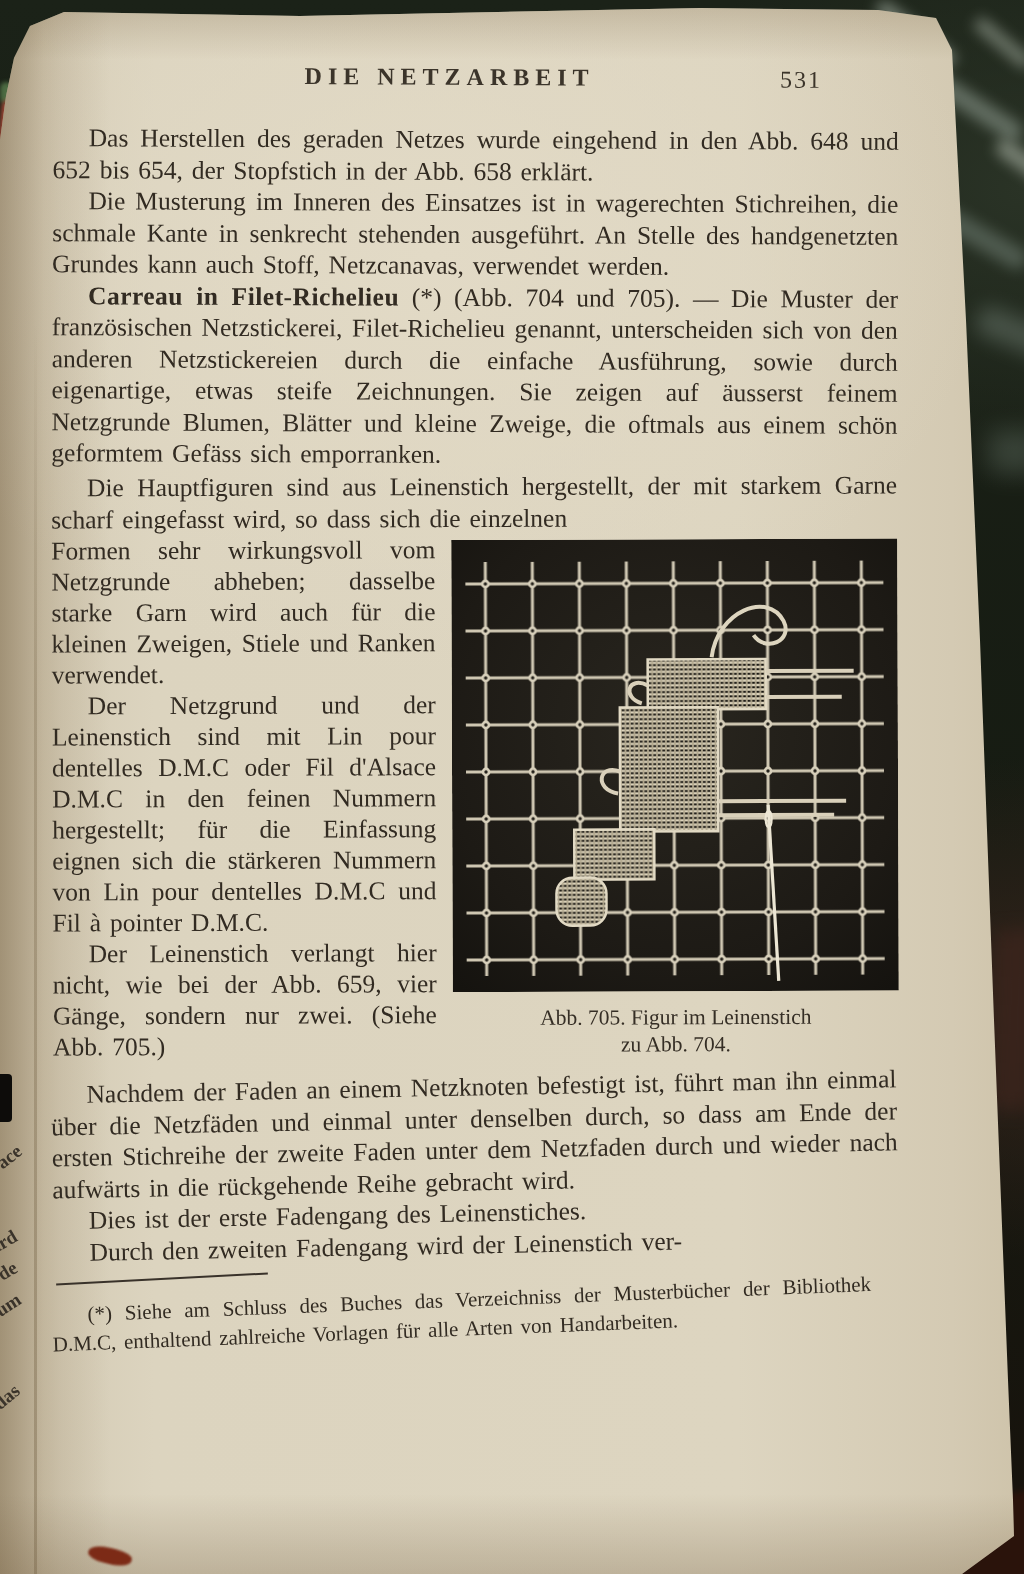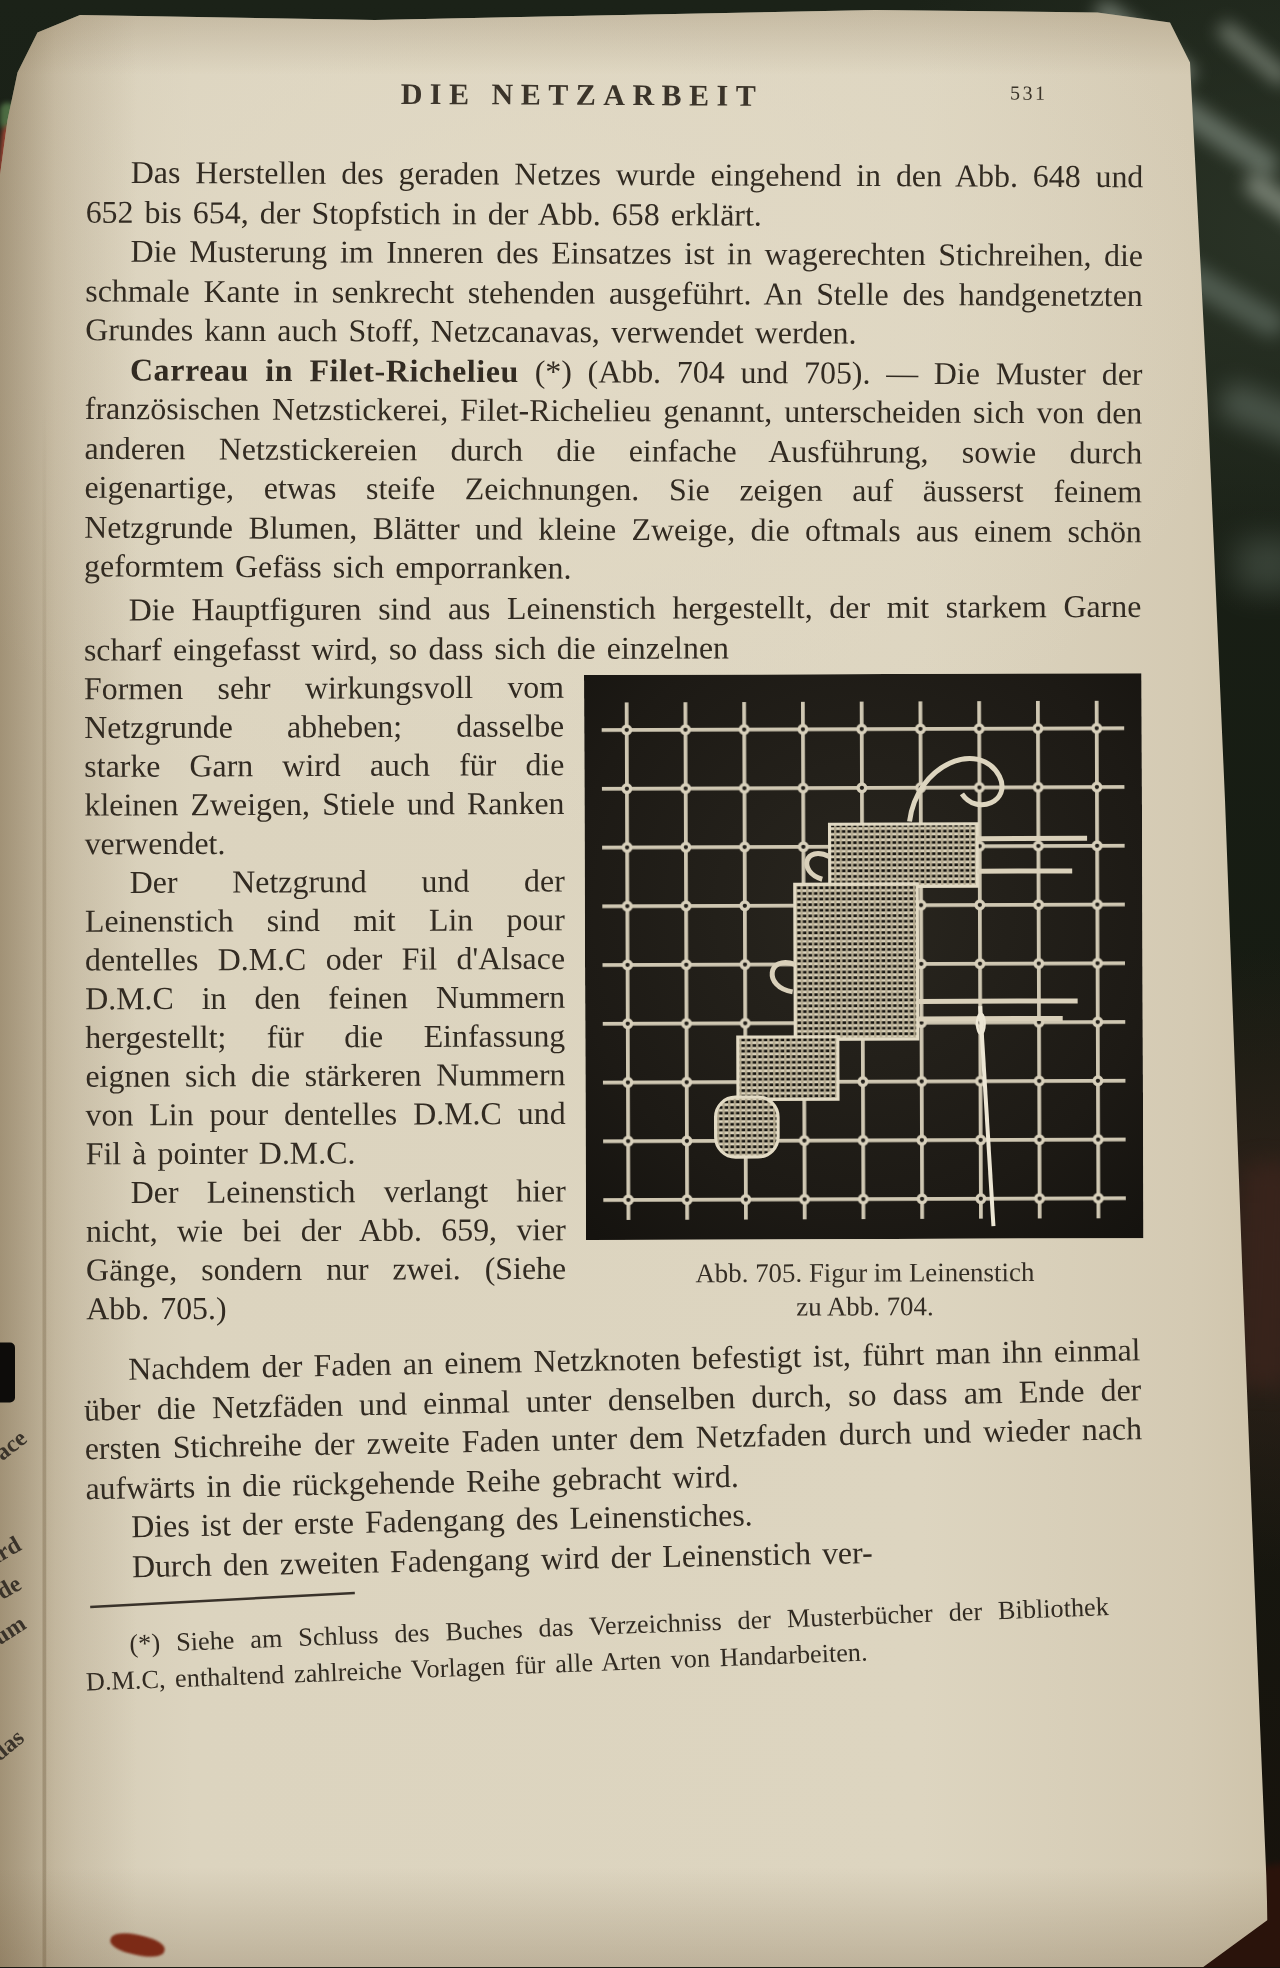--- a/index.html
+++ b/index.html
@@ -46,25 +46,25 @@
 
   
   .frag{position:absolute;color:#3a332a;font-size:19px;font-weight:bold;}
   .f1{left:-4px;top:1146px;transform:rotate(-38deg);}
   .f2{left:-7px;top:1230px;transform:rotate(-30deg);}
   .f3{left:-2px;top:1260px;transform:rotate(-30deg);}
   .f4{left:-5px;top:1294px;transform:rotate(-33deg);}
   .f5{left:-7px;top:1386px;transform:rotate(-40deg);}
 
   
-  .text-col{position:absolute;left:68px;top:64px;width:846px;color:#322b22;}
+  .text-col{position:absolute;left:52px;top:64px;width:846px;color:#322b22;}
   .running-head{position:relative;height:34px;margin-bottom:26px;transform:rotate(.3deg);}
   .rh-title{position:absolute;left:47%;transform:translateX(-50%);font-size:24px;
     letter-spacing:6px;color:#3b342a;font-weight:bold;}
-  .rh-num{position:absolute;right:76px;top:1px;font-size:16px;letter-spacing:2px;color:#3b342a;}
+  .rh-num{position:absolute;right:76px;top:1px;font-size:24px;letter-spacing:2px;color:#3b342a;}
   p{margin:0;font-size:25.5px;line-height:31.5px;text-align:justify;word-spacing:2.5px;}
   .ind{text-indent:36px;}
   .sec1{transform:rotate(.25deg);}
   .sec2{transform:rotate(-.2deg);}
   .sec3{transform:rotate(-1.1deg);transform-origin:40% 50%;margin-top:4px;}
   b.lead{font-weight:bold;letter-spacing:.5px;}
 
   .figwrap{overflow:visible;}
   .colp{line-height:31px;}
   figure.netfig{float:right;width:446px;margin:6px 0 14px 16px;padding:0;}

